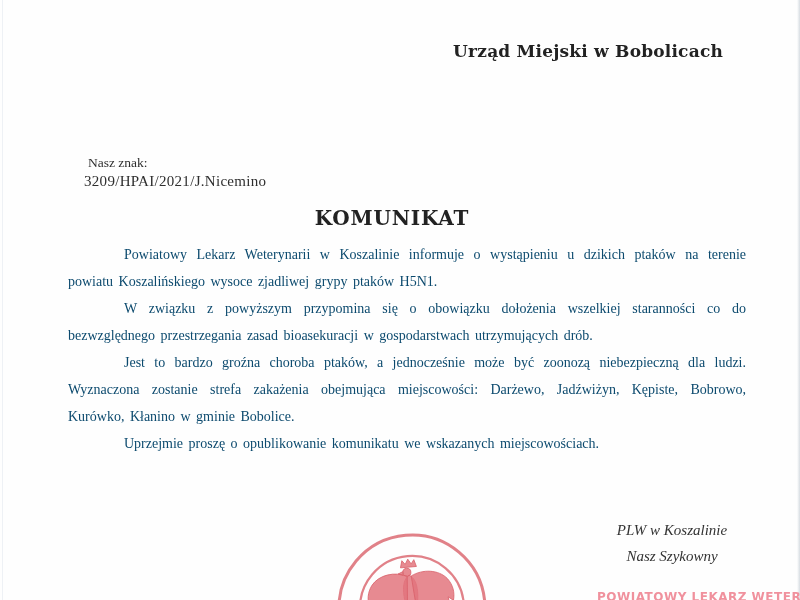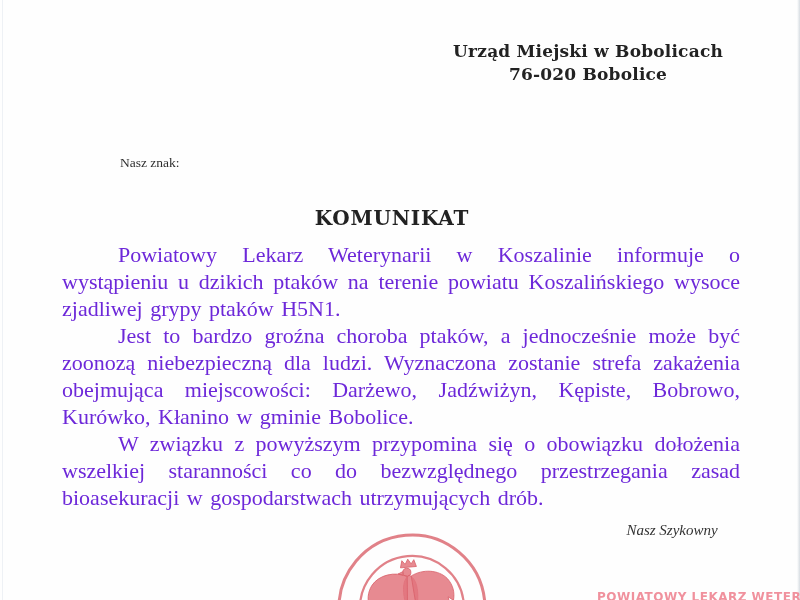--- a/index.html
+++ b/index.html
@@ -15,52 +15,51 @@
   .scan-edge-left {
     position: absolute; left: 2px; top: 0; width: 1px; height: 100%;
     background: #eef1f5;
   }
   .scan-edge-right {
     position: absolute; right: 0; top: 0; width: 3px; height: 100%;
     background: linear-gradient(to right, #fefefe, #d7dde2);
   }
   .letterhead {
     position: absolute; top: 40px; right: 77px;
-    text-align: center;
+    text-align: left;
     font-family: "DejaVu Serif", serif;
     font-weight: bold;
     font-size: 17px;
     line-height: 22.5px;
     color: #222;
     letter-spacing: 0.2px;
   }
   .reference {
     position: absolute; top: 154px; left: 84px;
     line-height: 17px;
     color: #2e2e2e;
-    margin-left: 32px;
   }
   .reference .ref-label { font-size: 13.5px; padding-left: 4px; }
   .reference .ref-number { font-size: 15px; margin-top: 2px; letter-spacing: 0.3px; }
   .doc-title {
     position: absolute; top: 206px; left: 0; right: 16px;
     text-align: center;
     font-family: "DejaVu Serif", serif;
     font-weight: bold;
     font-size: 20px;
     letter-spacing: 0.8px;
     color: #222;
   }
   .body-text {
-    position: absolute; top: 241px; left: 62px; width: 678px;
-    font-size: 22px;
+    position: absolute; top: 241px; left: 68px; width: 678px;
+    font-size: 14px;
     line-height: 27px;
     text-align: justify;
     word-spacing: 2px;
-    color: #6d28d9;
+    color: #0c4a6e;
   }
   .body-text p { margin: 0; text-indent: 56px; }
   .signature {
     position: absolute; top: 517px; left: 552px; width: 240px;
     text-align: center;
     font-style: italic;
     font-size: 15px;
     line-height: 26px;
     color: #333;
   }
@@ -81,36 +80,38 @@
 </head>
 <body>
 
 <div class="page">
 
   <div class="scan-edge-left"></div>
   <div class="scan-edge-right"></div>
 
   <div class="letterhead">
     <div>Urząd Miejski w Bobolicach</div>
-    <div>76-020 Bobolice</div>
   </div>
 
   <div class="reference">
     <div class="ref-label">Nasz znak:</div>
+    <div class="ref-number">3209/HPAI/2021/J.Nicemino</div>
   </div>
 
   <div class="doc-title">KOMUNIKAT</div>
 
   <div class="body-text">
     <p>Powiatowy Lekarz Weterynarii w Koszalinie informuje o wystąpieniu u dzikich ptaków na terenie powiatu Koszalińskiego wysoce zjadliwej grypy ptaków H5N1.</p>
+    <p>W związku z powyższym przypomina się o obowiązku dołożenia wszelkiej staranności co do bezwzględnego przestrzegania zasad bioasekuracji w gospodarstwach utrzymujących drób.</p>
     <p>Jest to bardzo groźna choroba ptaków, a jednocześnie może być zoonozą niebezpieczną dla ludzi. Wyznaczona zostanie strefa zakażenia obejmująca miejscowości: Darżewo, Jadźwiżyn, Kępiste, Bobrowo, Kurówko, Kłanino w gminie Bobolice.</p>
-    <p>W związku z powyższym przypomina się o obowiązku dołożenia wszelkiej staranności co do bezwzględnego przestrzegania zasad bioasekuracji w gospodarstwach utrzymujących drób.</p>
+    <p>Uprzejmie proszę o opublikowanie komunikatu we wskazanych miejscowościach.</p>
   </div>
 
   <div class="signature">
+    <div>PLW w Koszalinie</div>
     <div>Nasz Szykowny</div>
   </div>
 
   <svg class="stamp-svg" viewBox="-85 -85 170 170" xmlns="http://www.w3.org/2000/svg">
     <g transform="rotate(-5)">
       <circle cx="0" cy="0" r="73" fill="none" stroke="#d6545e" stroke-width="3" stroke-opacity="0.8"></circle>
       <circle cx="0" cy="0" r="52" fill="none" stroke="#d6545e" stroke-width="2.2" stroke-opacity="0.8"></circle>
       <path id="ring-path" d="M 0 57 A 57 57 0 1 1 -0.05 57" fill="none"></path>
       <text font-family="DejaVu Sans, sans-serif" font-size="12" font-weight="bold" letter-spacing="1.2" fill="#d6545e" fill-opacity="0.9">
         <textPath href="#ring-path" startOffset="50%" text-anchor="middle">POWIATOWY LEKARZ WETERYNARII</textPath>

